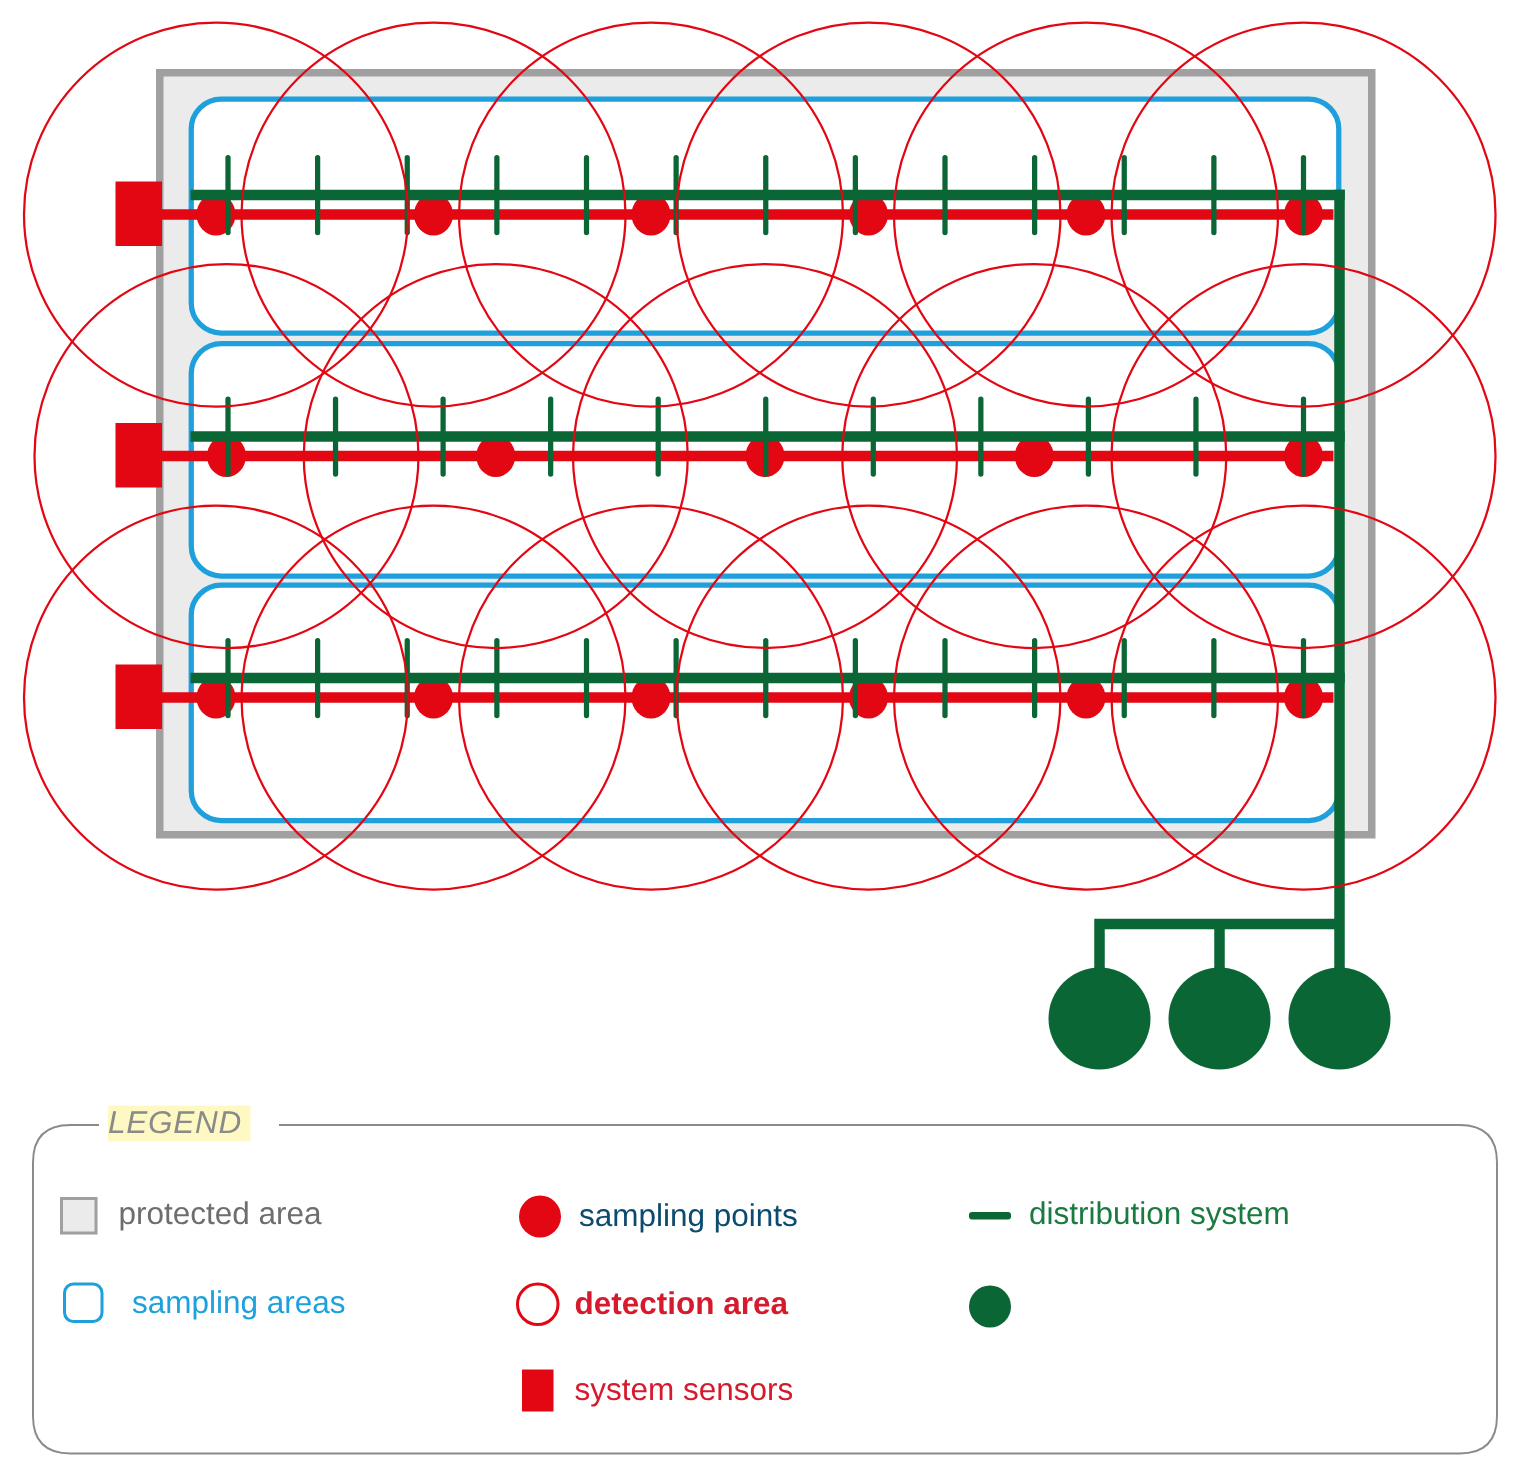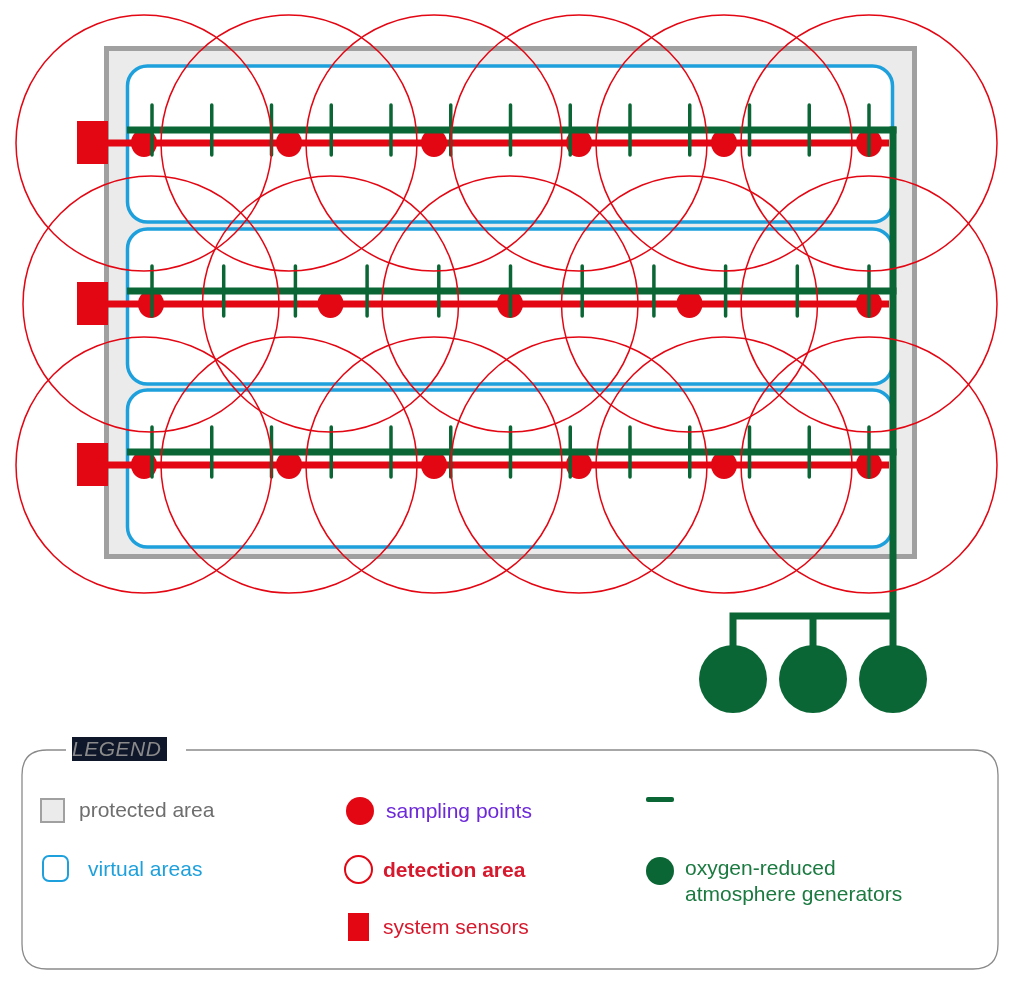--- a/index.html
+++ b/index.html
@@ -1,18 +1,18 @@
 <!DOCTYPE html>
 <html><head>
 <meta charset="utf-8">
 <style>
   html, body { margin:0; padding:0; background:#ffffff; }
   body { width:1024px; height:989px; position:relative; overflow:hidden; font-family:"Liberation Sans", sans-serif; }
   #diagram { position:absolute; left:0; top:0; }
-  .legend-title { position:absolute; left:72px; top:737px; font-size:21px; font-style:italic; color:#8a8a8a; background:#0f172a; padding:0 6px 0 0; letter-spacing:0.5px; }
+  .legend-title { position:absolute; left:72px; top:737px; font-size:21px; font-style:italic; color:#8a8a8a; background:#fef9c3; padding:0 6px 0 0; letter-spacing:0.5px; }
   .lg-item { position:absolute; display:flex; align-items:center; font-size:21px;justify-content:space-between; }
   .lg-text { white-space:nowrap; line-height:26px; }
   .sw { display:inline-block; flex:0 0 auto; margin-right:14px; }
   .sw-protected { width:25px; height:25px; background:#ebebeb; border:2px solid #a0a0a0; box-sizing:border-box; }
   .sw-virtual { width:27px; height:27px; border:2.5px solid #1ea0dc; border-radius:7px; box-sizing:border-box; margin-left:2px; }
   .sw-sampling { width:28px; height:28px; background:#e30613; border-radius:50%; }
   .sw-detection { width:29px; height:29px; border:2.5px solid #e30613; border-radius:50%; box-sizing:border-box; }
   .sw-sensor { width:21px; height:28px; background:#e30613; margin-left:4px; margin-right:17px; }
   .sw-dist { width:28px; height:5px; background:#0a6634; border-radius:2px; }
   .sw-gen { width:28px; height:28px; background:#0a6634; border-radius:50%; align-self:flex-start; margin-top:2px; }
@@ -132,41 +132,38 @@
 
 <div class="legend-title">LEGEND</div>
 
 <div class="lg-item" style="left:40px; top:797px;">
   <span class="sw sw-protected"></span>
   <span class="lg-text" style="color:#6e6e6e">protected area</span>
 </div>
 
 <div class="lg-item" style="left:40px; top:855px;">
   <span class="sw sw-virtual" style="margin-right:19px"></span>
-  <span class="lg-text" style="color:#1ea0dc">virtual areas</span>
+  <span class="lg-text" style="color:#1ea0dc">sampling areas</span>
 </div>
 
 <div class="lg-item" style="left:344px; top:797px;">
   <span class="sw sw-sampling" style="margin-left:2px; margin-right:12px"></span>
-  <span class="lg-text" style="color:#6d28d9">sampling points</span>
+  <span class="lg-text" style="color:#0c4a6e">sampling points</span>
 </div>
 
 <div class="lg-item" style="left:344px; top:855px;font-weight:bold;">
   <span class="sw sw-detection" style="margin-right:10px"></span>
   <span class="lg-text" style="color:#d7192d">detection area</span>
 </div>
 
 <div class="lg-item" style="left:344px; top:913px;">
   <span class="sw sw-sensor" style="margin-right:14px"></span>
   <span class="lg-text" style="color:#d7192d">system sensors</span>
 </div>
 
 <div class="lg-item" style="left:646px; top:797px;">
   <span class="sw sw-dist" style="margin-right:12px"></span>
+  <span class="lg-text" style="color:#1a7a40">distribution system</span>
 </div>
 
 <div class="lg-item" style="left:646px; top:855px; align-items:flex-start;">
   <span class="sw sw-gen" style="margin-right:11px"></span>
-  <span class="lg-text" style="color:#1a7a40">
-    <span>oxygen-reduced</span><br>
-    <span>atmosphere generators</span>
-  </span>
 </div>
 
 </body></html>

